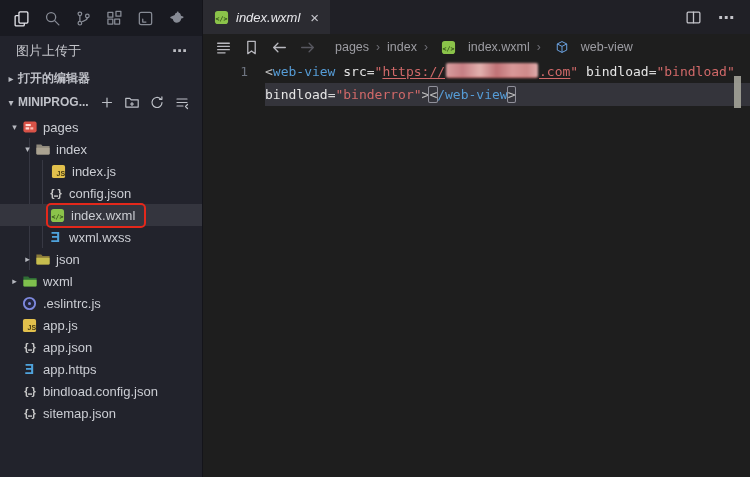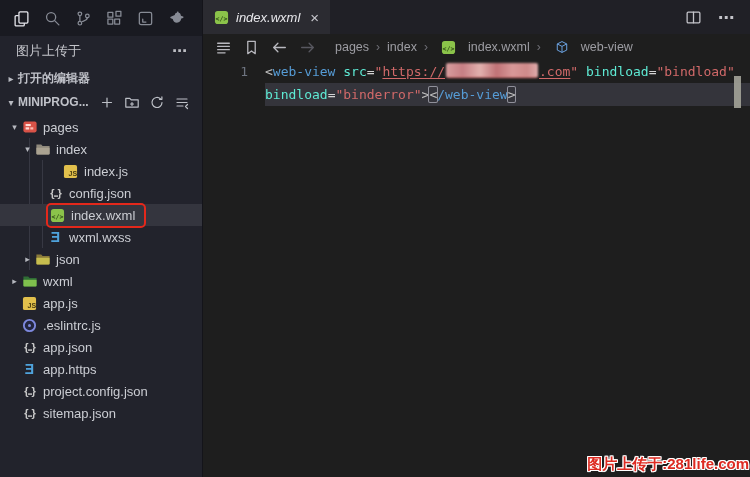--- a/index.html
+++ b/index.html
@@ -41,21 +41,21 @@
   .breadcrumbs{display:flex;align-items:center;gap:7px;margin-left:14px;font-size:12.5px;color:#9d9da3;}
   .crumb{display:flex;align-items:center;gap:5px;}
   .crumb-sep{color:#6f6f76;font-size:12px;}
   
   .code{font-family:"DejaVu Sans Mono",monospace;font-size:13px;line-height:23px;color:#d4d4d4;}
   .code-row{display:flex;}
   .gutter{width:62px;flex:none;text-align:right;padding-right:17px;color:#6e7480;box-sizing:border-box;}
   .cl-content{flex:1;white-space:pre;}
   .code-row.highlight .cl-content{background:#34343b;}
   .tok-tag{color:#569cd6;}
-  .tok-attr{color:#5eead4;}
+  .tok-attr{color:#e5e5e5;}
   .tok-string{color:#d16969;}
   .tok-punct{color:#c0c0c0;}
   .tok-plain{color:#d4d4d4;}
   .tok-link{text-decoration:underline;text-underline-offset:2px;}
   .tok-boxed{box-shadow:0 0 0 1px #90909a;border-radius:1px;}
   .mosaic{display:inline-block;width:92px;height:14px;vertical-align:-2px;border-radius:2px;margin:0 1px;
           background:linear-gradient(90deg,#d89f9f,#c77f84 18%,#e2b1ae 37%,#c07276 55%,#d89898 72%,#cf8a8a 88%,#e0acac);
           filter:blur(1.3px);border-bottom:1px solid #d16969;}
   .scroll-thumb{position:absolute;right:9px;top:76px;width:7px;height:32px;background:#a3a399;opacity:.9;}
   
@@ -181,21 +181,21 @@
         <div class="tree-row" style="padding-left: 21px;">
           <span class="tr-arrow">▾</span>
           <span class="icon tr-icon" style="display: inline-flex; align-items: center; justify-content: center;">
             <svg width="16" height="16" viewBox="0 0 16 16">
               <path d="M1.4 3.4h4.8l1.4 1.7h7v7.5a1 1 0 0 1-1 1H2.4a1 1 0 0 1-1-1z" fill="#8f897c"></path>
               <path d="M1.4 6.8h13.2v5.8a1 1 0 0 1-1 1H2.4a1 1 0 0 1-1-1z" fill="#aaa291"></path>
             </svg>
           </span>
           <span>index</span>
         </div>
-        <div class="tree-row" style="padding-left: 49px;">
+        <div class="tree-row" style="padding-left: 37px;">
           <span class="tr-arrow"></span>
           <span class="icon tr-icon" style="display: inline-flex; align-items: center; justify-content: center;">
             <svg width="15" height="15" viewBox="0 0 16 16">
               <rect x="1" y="1" width="14" height="14" rx="2" fill="#e2c04c"></rect>
               <text x="10.5" y="13" font-size="7.5" font-weight="bold" text-anchor="middle" fill="#4a3d12" font-family="Liberation Sans,sans-serif">JS</text>
             </svg>
           </span>
           <span>index.js</span>
         </div>
         <div class="tree-row" style="padding-left: 34px;">
@@ -241,56 +241,56 @@
               <path d="M1.4 3.4h4.8l1.4 1.7h7v7.5a1 1 0 0 1-1 1H2.4a1 1 0 0 1-1-1z" fill="#2f6d35"></path>
               <path d="M1.4 6.8h13.2v5.8a1 1 0 0 1-1 1H2.4a1 1 0 0 1-1-1z" fill="#7fbf4d"></path>
             </svg>
           </span>
           <span>wxml</span>
         </div>
         <div class="tree-row" style="padding-left: 8px;">
           <span class="tr-arrow"></span>
           <span class="icon tr-icon" style="display: inline-flex; align-items: center; justify-content: center;">
             <svg width="15" height="15" viewBox="0 0 16 16">
+              <circle cx="8" cy="8" r="6" fill="#23263f" stroke="#7d88dd" stroke-width="2"></circle>
+              <circle cx="8" cy="8" r="1.6" fill="#7d88dd"></circle>
+            </svg>
+          </span>
+          <span>.eslintrc.js</span>
+        </div>
+        <div class="tree-row" style="padding-left: 8px;">
+          <span class="tr-arrow"></span>
+          <span class="icon tr-icon" style="display: inline-flex; align-items: center; justify-content: center;">
+            <svg width="15" height="15" viewBox="0 0 16 16">
               <rect x="1" y="1" width="14" height="14" rx="2" fill="#e2c04c"></rect>
               <text x="10.5" y="13" font-size="7.5" font-weight="bold" text-anchor="middle" fill="#4a3d12" font-family="Liberation Sans,sans-serif">JS</text>
             </svg>
           </span>
           <span>app.js</span>
         </div>
         <div class="tree-row" style="padding-left: 8px;">
           <span class="tr-arrow"></span>
           <span class="icon tr-icon" style="display: inline-flex; align-items: center; justify-content: center;">
-            <svg width="15" height="15" viewBox="0 0 16 16">
-              <circle cx="8" cy="8" r="6" fill="#23263f" stroke="#7d88dd" stroke-width="2"></circle>
-              <circle cx="8" cy="8" r="1.6" fill="#7d88dd"></circle>
-            </svg>
-          </span>
-          <span>.eslintrc.js</span>
-        </div>
-        <div class="tree-row" style="padding-left: 8px;">
-          <span class="tr-arrow"></span>
-          <span class="icon tr-icon" style="display: inline-flex; align-items: center; justify-content: center;">
             <span class="json-glyph">{..}</span>
           </span>
           <span>app.json</span>
         </div>
         <div class="tree-row" style="padding-left: 8px;">
           <span class="tr-arrow"></span>
           <span class="icon tr-icon" style="display: inline-flex; align-items: center; justify-content: center;">
             <span class="wxss-glyph">Ǝ</span>
           </span>
           <span>app.https</span>
         </div>
         <div class="tree-row" style="padding-left: 8px;">
           <span class="tr-arrow"></span>
           <span class="icon tr-icon" style="display: inline-flex; align-items: center; justify-content: center;">
             <span class="json-glyph">{..}</span>
           </span>
-          <span>project.config.json</span>
+          <span>bindload.config.json</span>
         </div>
         <div class="tree-row" style="padding-left: 8px;">
           <span class="tr-arrow"></span>
           <span class="icon tr-icon" style="display: inline-flex; align-items: center; justify-content: center;">
             <span class="json-glyph">{..}</span>
           </span>
           <span>sitemap.json</span>
         </div>
       </div>
   </div>
@@ -381,14 +381,13 @@
         </div>
         <div class="code-row highlight">
           <span class="gutter"></span>
           <span class="cl-content"><span class="tok-attr">bindload</span><span class="tok-plain">=</span><span class="tok-string">"binderror"</span><span class="tok-punct">&gt;</span><span class="tok-punct tok-boxed">&lt;</span><span class="tok-tag">/web-view</span><span class="tok-punct tok-boxed">&gt;</span></span>
         </div>
       </div>
 
     <div class="scroll-thumb"></div>
   </div>
 
-  <div class="watermark">图片上传于:281life.com</div>
 </div>
 
 </body></html>

